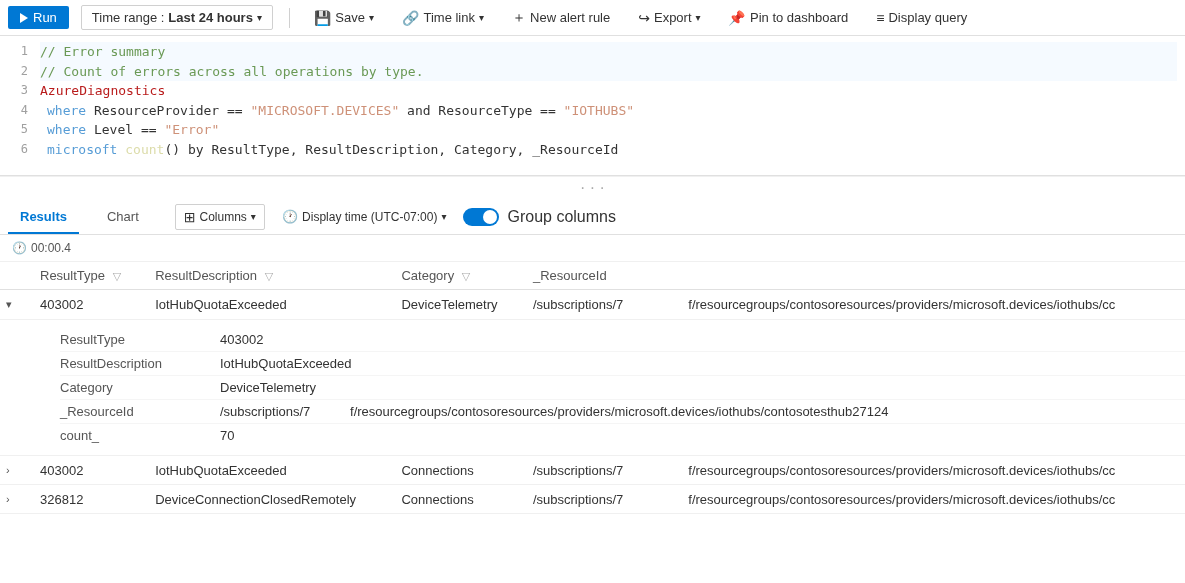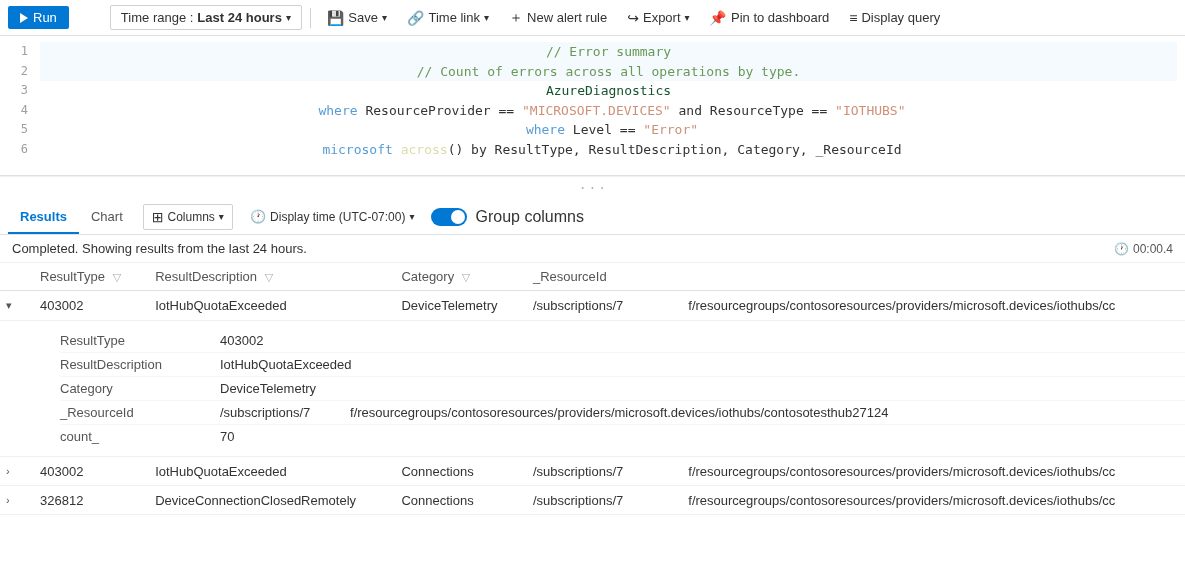--- a/index.html
+++ b/index.html
@@ -1,36 +1,36 @@
 <!DOCTYPE html>
 <html><head>
   <meta charset="utf-8">
   <style>
     * { box-sizing: border-box; margin: 0; padding: 0; }
     body { font-family: 'Segoe UI', sans-serif; font-size: 13px; background: #fff; color: #333; overflow: hidden; }
 
     
     .toolbar {
       display: flex; align-items: center; padding: 4px 8px; border-bottom: 1px solid #e0e0e0;
-      background: #fff; gap: 4px; height: 36px;
+      background: #fff; gap: 12px; height: 36px;
     }
     .btn-run {
       background: #0078d4; color: #fff; border: none; border-radius: 2px;
       padding: 4px 12px; cursor: pointer; display: flex; align-items: center; gap: 5px;
       font-size: 13px; font-weight: 500;
     }
     .btn-run .play-icon { 
       width: 0; height: 0;
       border-top: 5px solid transparent; border-bottom: 5px solid transparent;
       border-left: 8px solid #fff; display: inline-block;
     }
     .time-range-btn {
       border: 1px solid #d0d0d0; background: #fff; border-radius: 2px;
       padding: 4px 10px; cursor: pointer; font-size: 13px; color: #333;
-      display: flex; align-items: center; gap: 4px; margin-left: 37px;
+      display: flex; align-items: center; gap: 4px;
     }
     .toolbar-sep { width: 1px; height: 20px; background: #d0d0d0; margin: 0 4px; }
     .toolbar-btn {
       background: transparent; border: none; cursor: pointer; font-size: 13px;
       color: #333; display: flex; align-items: center; gap: 4px; padding: 4px 8px;
       border-radius: 2px;
     }
 
     
     .code-area {
@@ -39,33 +39,33 @@
       padding: 6px 0; min-height: 140px; position: relative;
     }
     .code-line {
       display: flex; align-items: flex-start; line-height: 1.5;
       padding: 0 8px;
     }
     .line-num {
       color: #a0a0a0; min-width: 20px; text-align: right; margin-right: 12px;
       user-select: none; font-size: 12px;
     }
-    .code-content { flex: 1; white-space: pre; text-align: center; }
+    .code-content { flex: 1; white-space: pre; }
     .c-comment { color: #6a9955; }
     .bar-left { width: 3px; background: #0078d4; margin-right: 4px; flex-shrink: 0; }
 
     .drag-handle {
       text-align: center; color: #aaa; font-size: 16px; cursor: ns-resize;
       padding: 2px; border-top: 1px solid #f0f0f0;
     }
 
     
     .results-bar {
       display: flex; align-items: center; border-bottom: 1px solid #e0e0e0;
-      padding: 0 8px; background: #fff; gap: 0; height: 36px;
+      padding: 0 8px; background: #fff; gap: 16px; height: 36px;
     }
     .tab {
       padding: 8px 12px; cursor: pointer; font-size: 13px; color: #555;
       border-bottom: 2px solid transparent; margin-bottom: -1px;
     }
     .tab.active { color: #0078d4; border-bottom: 2px solid #0078d4; font-weight: 600; }
     .results-controls {
       display: flex; align-items: center; gap: 8px; margin-left: 8px;
     }
     .columns-btn {
@@ -190,36 +190,36 @@
     <div class="code-line">
       <span class="line-num">1</span>
       <span class="code-content c-comment" style="background:#add6ff20">// Error summary</span>
     </div>
     <div class="code-line">
       <span class="line-num">2</span>
       <span class="code-content c-comment" style="background:#add6ff20">// Count of errors across all operations by type.</span>
     </div>
     <div class="code-line">
       <span class="line-num">3</span>
-      <span class="code-content"><span style="color:#14532d">AzureDiagnostics</span></span>
+      <span class="code-content"><span style="color:#b91c1c">AzureDiagnostics</span></span>
     </div>
     <div class="code-line">
       <span class="line-num">4</span>
       <div class="bar-left"></div>
       <span class="code-content"><span style="color:#569cd6">where</span> ResourceProvider == <span style="color:#ce9178">"MICROSOFT.DEVICES"</span> and ResourceType == <span style="color:#ce9178">"IOTHUBS"</span></span>
     </div>
     <div class="code-line">
       <span class="line-num">5</span>
       <div class="bar-left"></div>
       <span class="code-content"><span style="color:#569cd6">where</span> Level == <span style="color:#ce9178">"Error"</span></span>
     </div>
     <div class="code-line">
       <span class="line-num">6</span>
       <div class="bar-left"></div>
-      <span class="code-content"><span style="color:#569cd6">microsoft</span> <span style="color:#dcdcaa">across</span>() by ResultType, ResultDescription, Category, _ResourceId</span>
+      <span class="code-content"><span style="color:#569cd6">microsoft</span> <span style="color:#dcdcaa">count</span>() by ResultType, ResultDescription, Category, _ResourceId</span>
     </div>
   </div>
 
   <div class="drag-handle">· · ·</div>
 
   <div class="results-section">
 
     <div class="results-bar">
       <div class="tab active">
         <span>Results</span>
@@ -240,24 +240,20 @@
           <span>Display time (UTC-07:00)</span>
           <span style="font-size:10px">▾</span>
         </button>
 
         <div class="toggle-switch on"></div>
         <span class="group-label">Group columns</span>
       </div>
     </div>
 
     <div class="status-bar">
-      <div>
-        <span class="bold">Completed.</span>
-        <span> Showing results from the last 24 hours.</span>
-      </div>
       <div class="time-display">
         <span>🕐</span>
         <span>00:00.4</span>
       </div>
     </div>
 
     <div class="table-container">
       <table>
         <thead>
           <tr>

